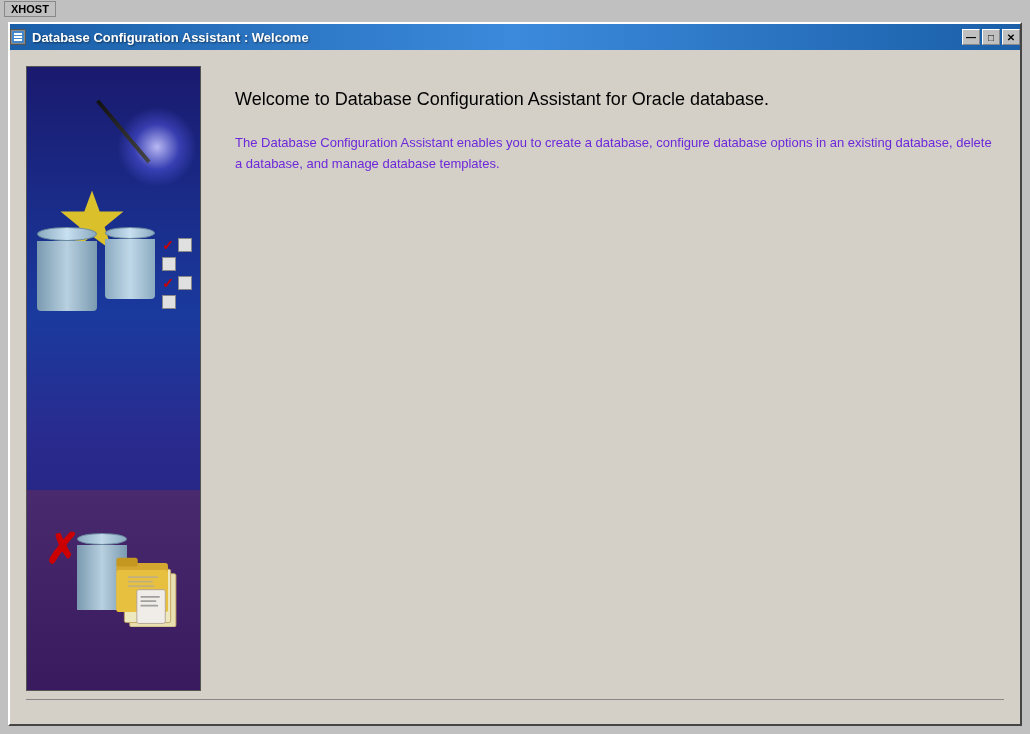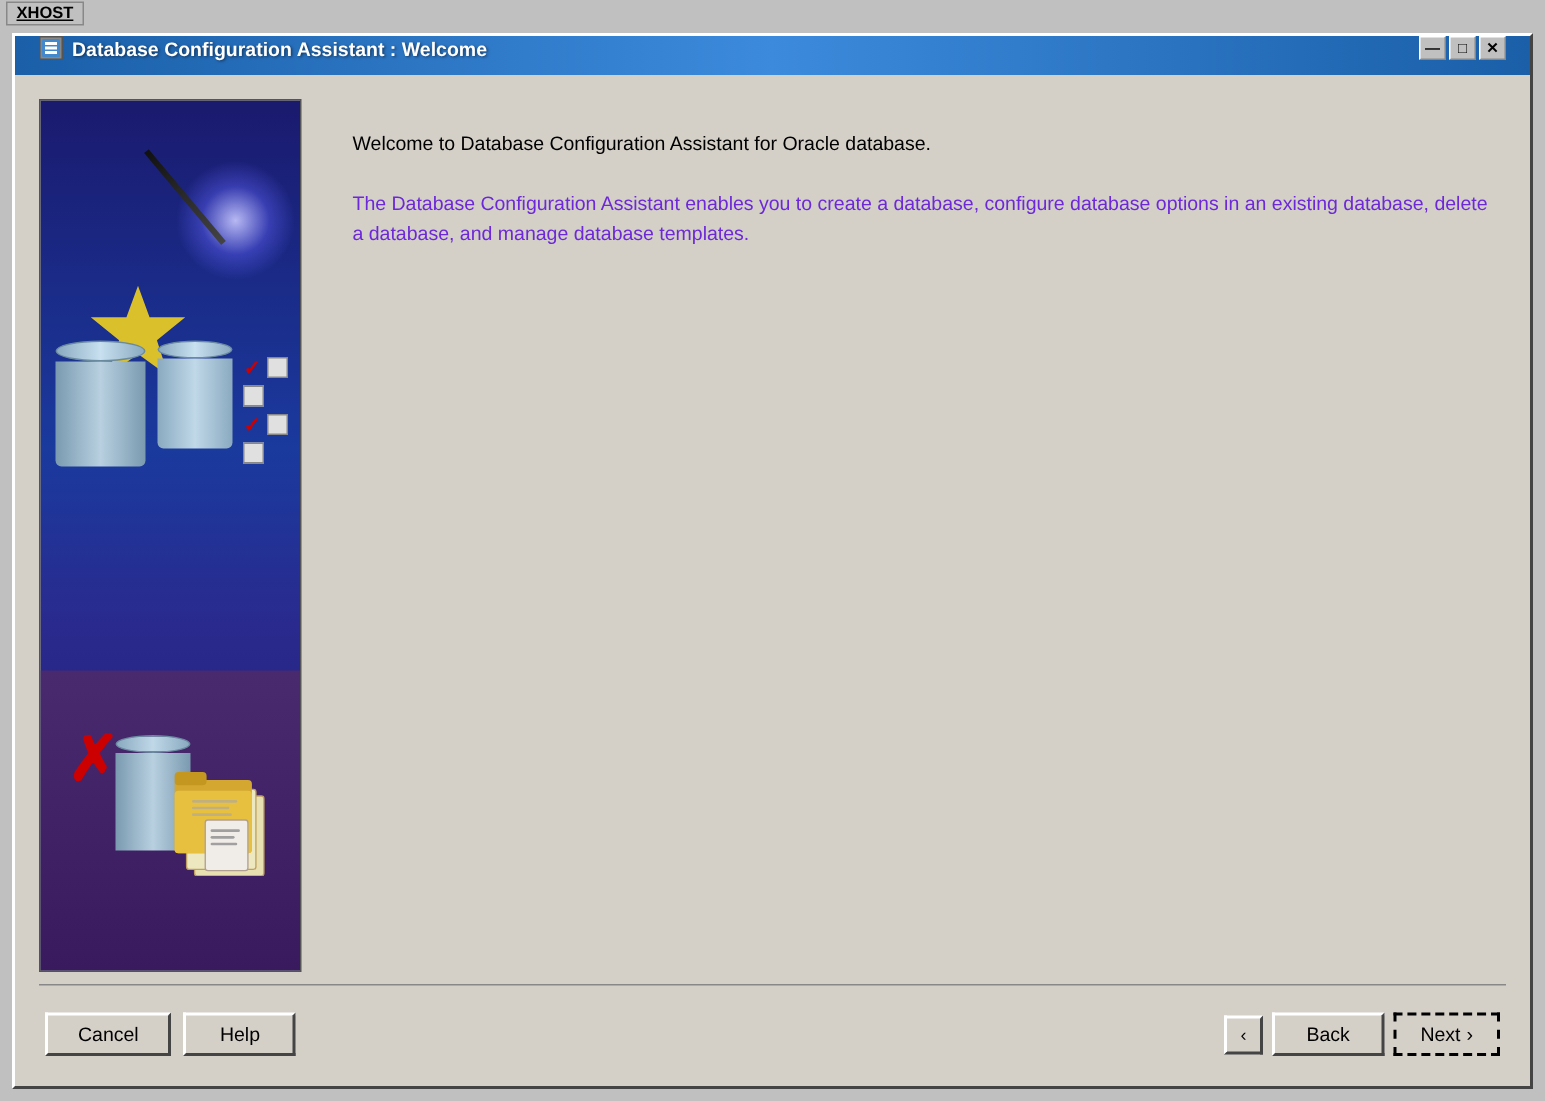--- a/index.html
+++ b/index.html
@@ -17,21 +17,20 @@
 
     
     .taskbar {
       height: 18px;
       background: #c0c0c0;
       display: flex;
       align-items: center;
       padding: 0 4px;
       font-size: 11px;
       color: #000;
-      text-decoration: underline;
     }
 
     
     .window {
       flex: 1;
       margin: 4px 8px 8px 8px;
       display: flex;
       flex-direction: column;
       border: 2px solid #888;
       border-top: 2px solid #fff;
@@ -39,23 +38,23 @@
       border-right: 2px solid #444;
       border-bottom: 2px solid #444;
       background: #d4d0c8;
     }
 
     
     .title-bar {
       height: 26px;
       background: linear-gradient(to right, #1a5fa8, #3c8adc, #1a5fa8);
       display: flex;
-      align-items: flex-start;
+      align-items: center;
       justify-content: space-between;
-      padding: 0 16px;
+      padding: 0 0;
     }
 
     .title-bar-left {
       display: flex;
       align-items: center;
       gap: 6px;
     }
 
     .title-icon {
       width: 16px;
@@ -272,21 +271,21 @@
       height: 80px;
     }
 
     
     .text-area {
       flex: 1;
       padding: 20px 10px 10px 10px;
     }
 
     .welcome-text-primary {
-      font-size: 13px;
+      font-size: 18px;
       color: #000;
       margin-bottom: 20px;
       line-height: 1.5;
     }
 
     .welcome-text-secondary {
       font-size: 13px;
       color: #6d28d9;
       line-height: 1.6;
     }
@@ -483,28 +482,14 @@
       </div>
 
       <div class="text-area">
         <p class="welcome-text-primary">Welcome to Database Configuration Assistant for Oracle database.</p>
         <p class="welcome-text-secondary">The Database Configuration Assistant enables you to create a database, configure database options in an existing database, delete a database, and manage database templates.</p>
       </div>
     </div>
 
     <div class="separator"></div>
 
-    <div class="button-bar">
-      <div class="button-bar-left">
-        <button class="btn">Cancel</button>
-        <button class="btn">Help</button>
-      </div>
-      <div class="button-bar-right">
-        <button class="nav-btn">‹</button>
-        <button class="btn">Back</button>
-        <button class="btn-next">
-          <span>Next</span>
-          <span>›</span>
-        </button>
-      </div>
-    </div>
   </div>
 </div>
 
 </body></html>

